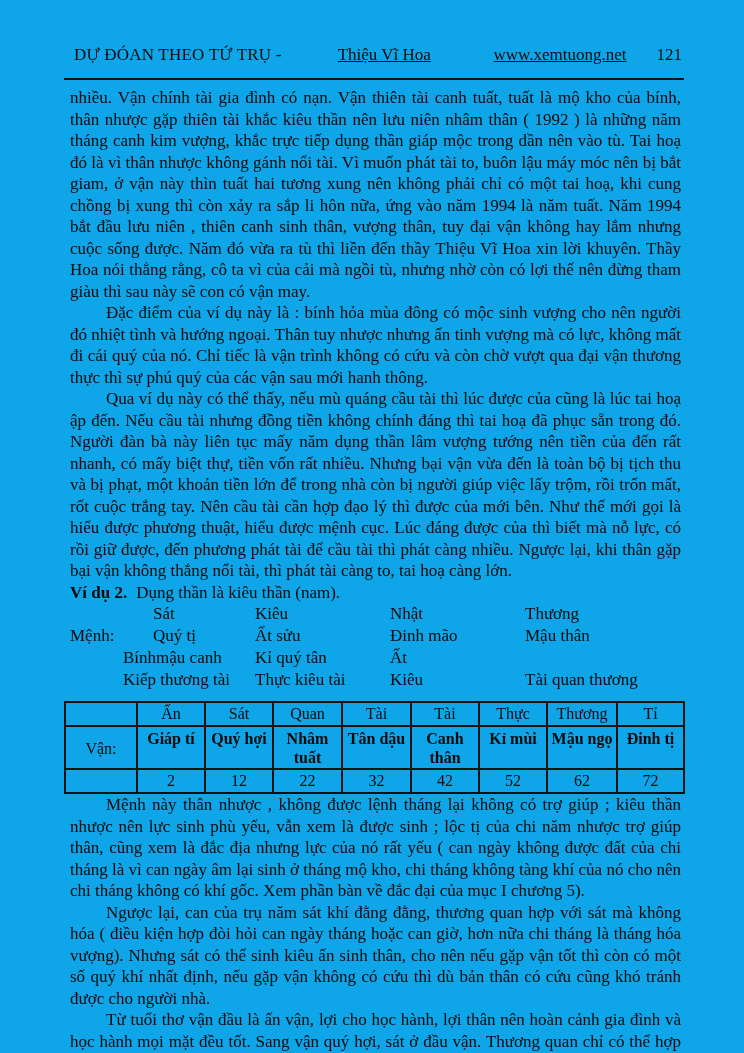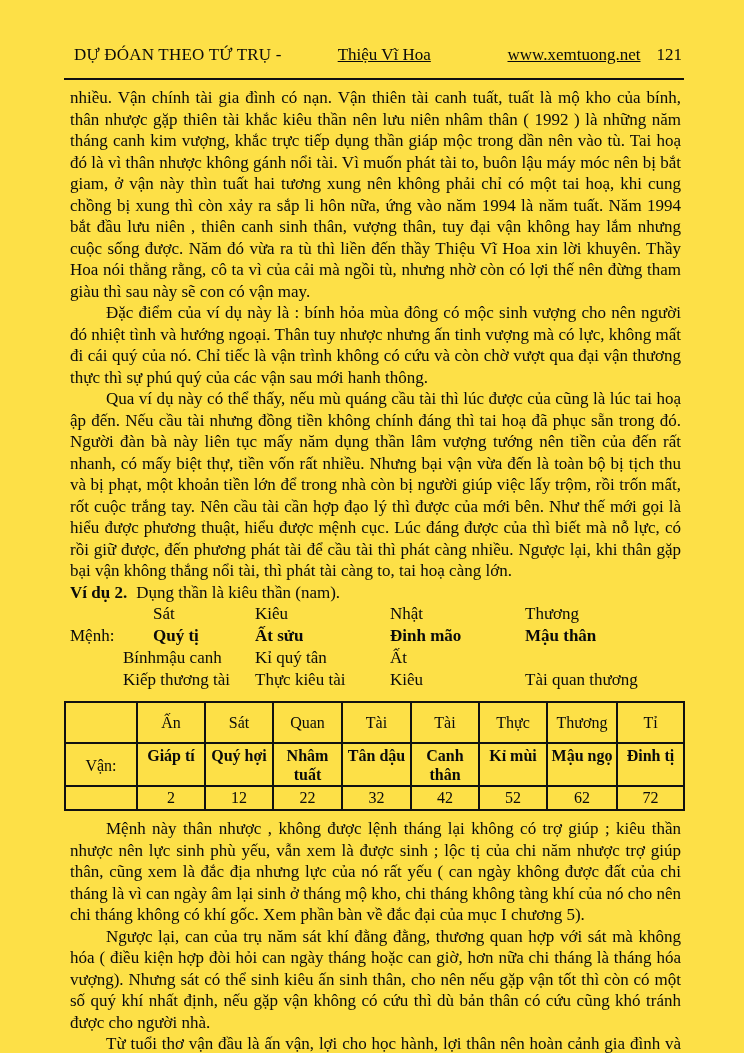--- a/index.html
+++ b/index.html
@@ -1,65 +1,65 @@
 <!DOCTYPE html>
 <html><head>
 <meta charset="utf-8">
 <style>
   * { margin:0; padding:0; box-sizing:border-box; }
   html,body { background:#e8e8e8; }
   .page {
-    width:744px; height:1053px; background:#fde047; color:#0a0a0a;
+    width:744px; height:1053px; background:#0ea5e9; color:#0a0a0a;
     font-family:"Liberation Serif", serif; position:relative; margin:0 auto;
     overflow:hidden;
   }
   .header {
     margin:0 60px 0 64px; padding:45px 2px 13px 10px;
     border-bottom:2px solid #111;
     display:flex; align-items:baseline; font-size:17px;
   }
   .title { letter-spacing:0.2px; }
   .author { margin-left:56px;text-decoration:underline; }
   .spacer { flex:1 1 auto; }
   .website { color:#0a0a0a; text-decoration:underline; cursor:pointer; }
-  .pagenum { margin-left:16px; }
+  .pagenum { margin-left:30px; }
   .content { margin:7px 63px 0 70px; width:611px; }
   .para {
     font-size:17px; line-height:21.5px; text-align:justify;
     text-indent:36px; color:#0a0a0a;
   }
   .noindent { text-indent:0; }
   .example-line { font-size:17px; line-height:21.5px; }
   .ex-label { font-weight:bold; }
   .ex-text { margin-left:9px;text-align:center; }
   .menh { margin:0 0 10px 0; }
   .menh-row {
     display:grid; grid-template-columns:83px 102px 135px 135px auto;
     font-size:17px; line-height:22px; white-space:nowrap;
   }
-  .menh-row .bold { font-weight:bold; }
+  .menh-row .bold { font-weight:normal; }
   .menh-row .shift { text-indent:-30px; }
   .menh-row .wspace { word-spacing:7px; }
   table.van {
     border-collapse:collapse; table-layout:fixed; width:619px;
     margin-left:-6px; border:2px solid #111;
   }
   table.van td {
     border:2px solid #111; text-align:center; font-size:16px;
     padding:1px 2px; line-height:20px; overflow:hidden;
   }
-  table.van tr.godrow td { height:41px; }
+  table.van tr.godrow td { height:24px; }
   table.van tr.pillarrow td {
     font-weight:bold; vertical-align:top; height:43px; line-height:19px; padding-top:2px;
   }
   table.van tr.pillarrow td.lbl {
     font-weight:normal; vertical-align:middle;
   }
   table.van tr.agerow td { height:23px; }
-  .after-table { margin-top:7px; }
+  .after-table { }
 </style>
 </head>
 <body>
 
 <div class="page">
 
   <div class="header">
     <span class="title">DỰ ĐÓAN THEO TỨ TRỤ -</span>
     <span class="author">Thiệu Vĩ  Hoa</span>
     <span class="spacer"></span>

